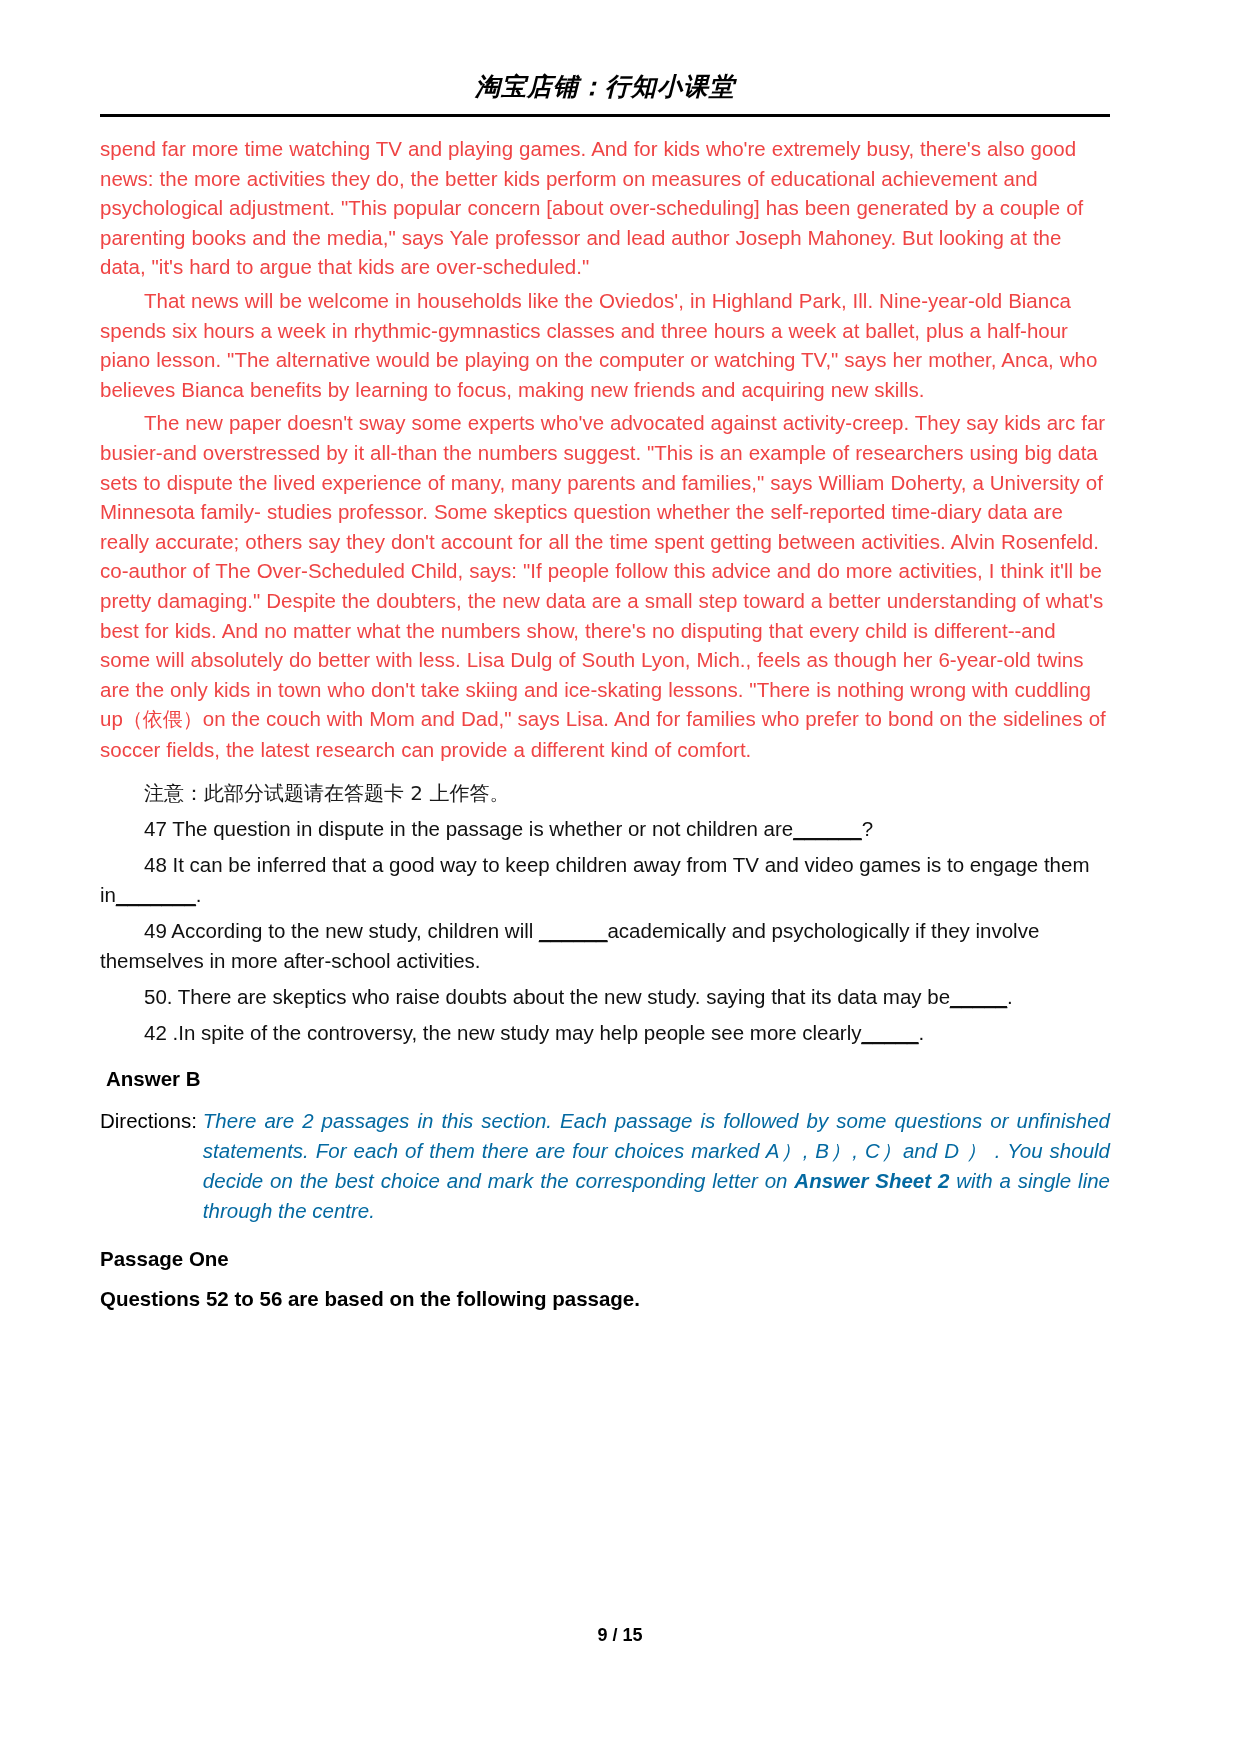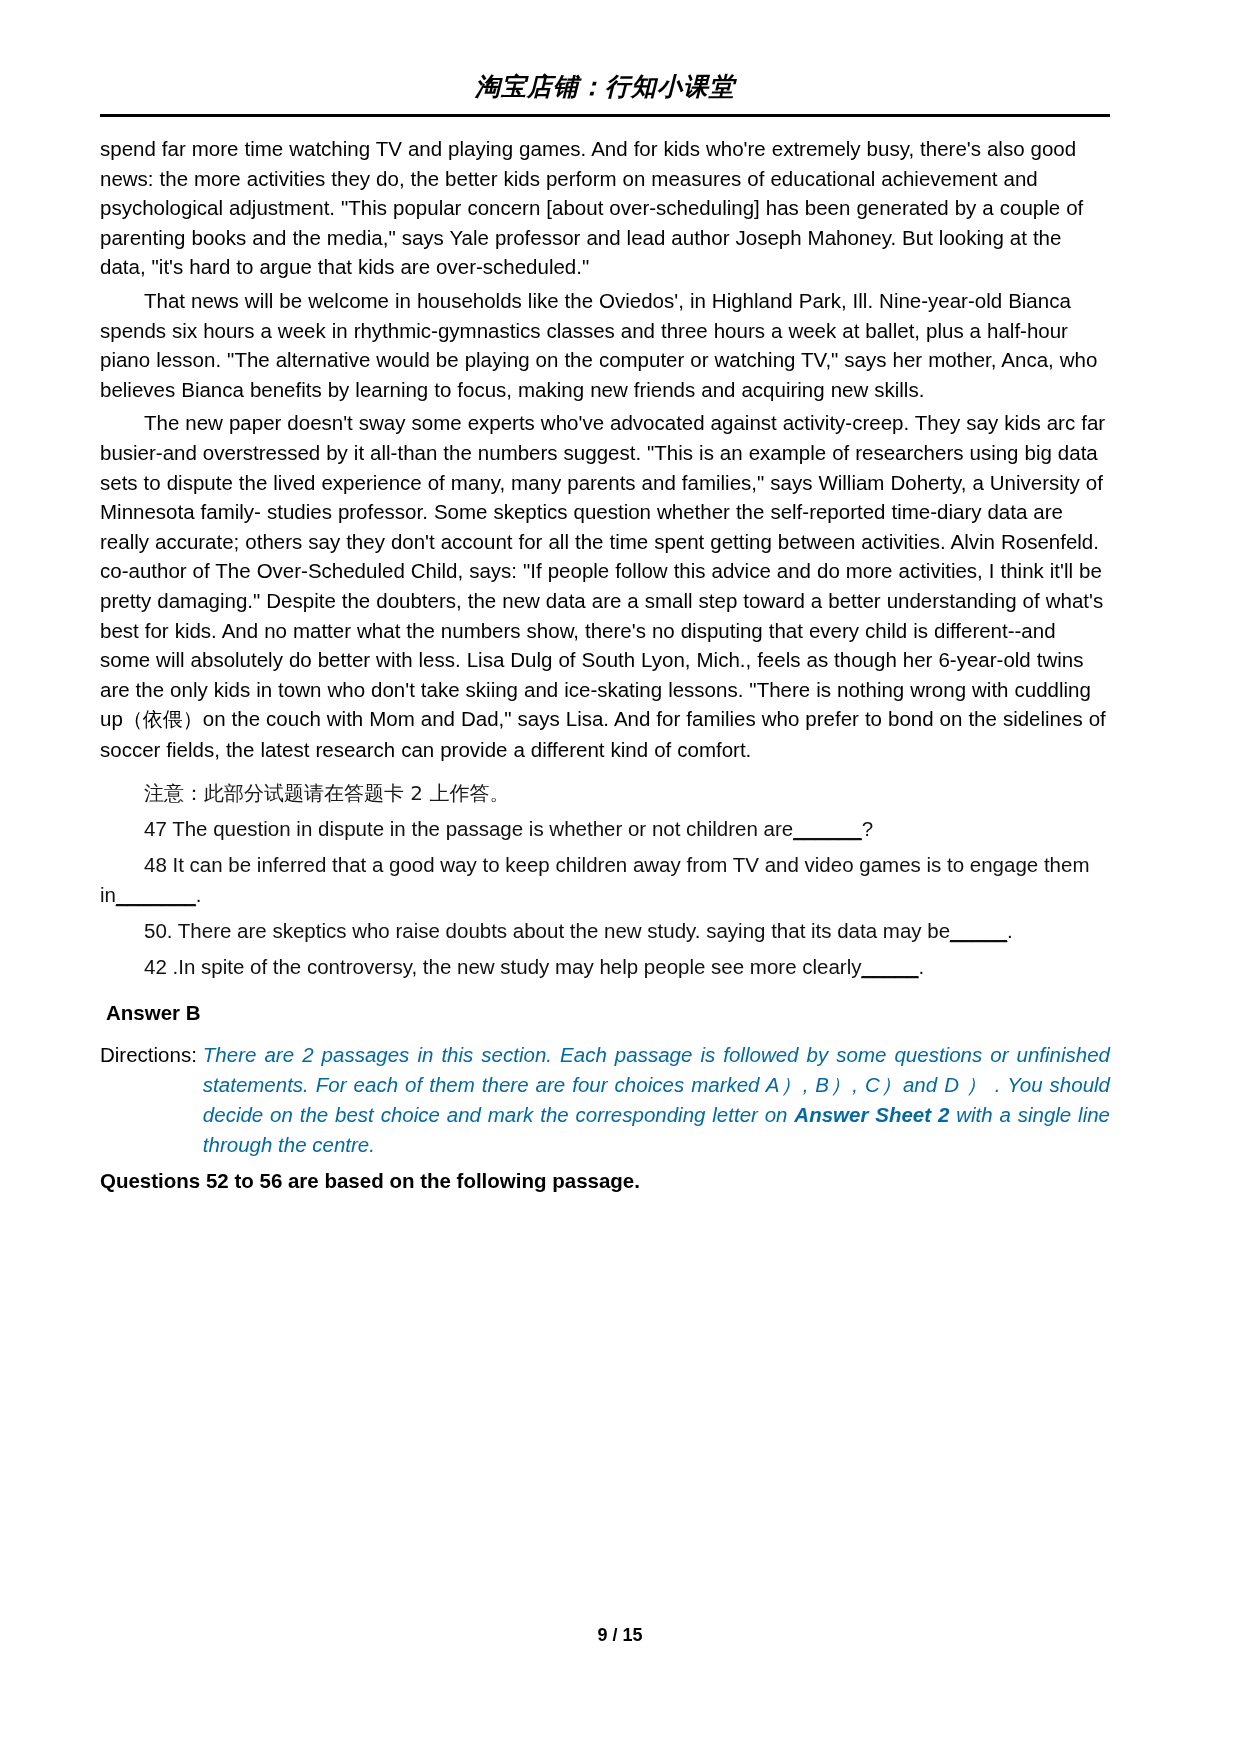--- a/index.html
+++ b/index.html
@@ -55,21 +55,21 @@
     left: 100px;
     top: 134px;
     width: 1010px;
   }
 
   p.para {
     margin: 0 0 4px 0;
     font-size: 20.5px;
     line-height: 29.6px;
     text-align: left;
-    color: #000000;
+    color: #ef4444;
     word-spacing: 0.3px;
   }
   p.indent { text-indent: 44px; }
 
   .cn {
     font-family: "DejaVu Sans", "Liberation Sans", sans-serif;
     font-size: 20px;
   }
 
   .note-line {
@@ -169,32 +169,34 @@
     <p class="para indent">That news will be welcome in households like the Oviedos', in Highland Park, Ill. Nine-year-old Bianca spends six hours a week in rhythmic-gymnastics classes and three hours a week at ballet, plus a half-hour piano lesson. "The alternative would be playing on the computer or watching TV," says her mother, Anca, who believes Bianca benefits by learning to focus, making new friends and acquiring new skills.</p>
 
     <p class="para indent"><span>The new paper doesn't sway some experts who've advocated against activity-creep. They say kids arc far busier-and overstressed by it all-than the numbers suggest. "This is an example of researchers using big data sets to dispute the lived experience of many, many parents and families," says William Doherty, a University of Minnesota family- studies professor. Some skeptics question whether the self-reported time-diary data are really accurate; others say they don't account for all the time spent getting between activities. Alvin Rosenfeld. co-author of The Over-Scheduled Child, says: "If people follow this advice and do more activities, I think it'll be pretty damaging." Despite the doubters, the new data are a small step toward a better understanding of what's best for kids. And no matter what the numbers show, there's no disputing that every child is different--and some will absolutely do better with less. Lisa Dulg of South Lyon, Mich., feels as though her 6-year-old twins are the only kids in town who don't take skiing and ice-skating lessons. "There is nothing wrong with cuddling up</span><span class="cn">（依偎）</span><span>on the couch with Mom and Dad," says Lisa. And for families who prefer to bond on the sidelines of soccer fields, the latest research can provide a different kind of comfort.</span></p>
 
     <div class="note-line">注意：此部分试题请在答题卡 2 上作答。</div>
 
     <p class="question"><span>47 The question in dispute in the passage is whether or not children are</span><span class="blank">______</span><span>?</span></p>
 
     <p class="question"><span>48 It can be inferred that a good way to keep children away from TV and video games is to engage them in</span><span class="blank">_______</span><span>.</span></p>
 
+    <p class="question"><span>49 According to the new study, children will </span><span class="blank">______</span><span>academically and psychologically if they involve themselves in more after-school activities.</span></p>
 
     <p class="question"><span>50. There are skeptics who raise doubts about the new study. saying that its data may be</span><span class="blank">_____</span><span>.</span></p>
 
     <p class="question"><span>42 .In spite of the controversy, the new study may help people see more clearly</span><span class="blank">_____</span><span>.</span></p>
 
     <h3 class="section-head">Answer B</h3>
 
     <div class="directions">
       <div class="directions-label">Directions:</div>
       <div class="directions-body"><span>There are 2 passages in this section. Each passage is followed by some questions or unfinished statements. For each of them there are four choices marked A）, B）, C）and D ） . You should decide on the best choice and mark the corresponding letter on </span><b>Answer Sheet 2</b><span> with a single line through the centre.</span></div>
     </div>
 
+    <h4 class="passage-head">Passage One</h4>
 
     <h4 class="questions-head">Questions 52 to 56 are based on the following passage.</h4>
 
   </div>
 
   <div class="footer">9 / 15</div>
 
 </div>
 
 </body></html>

